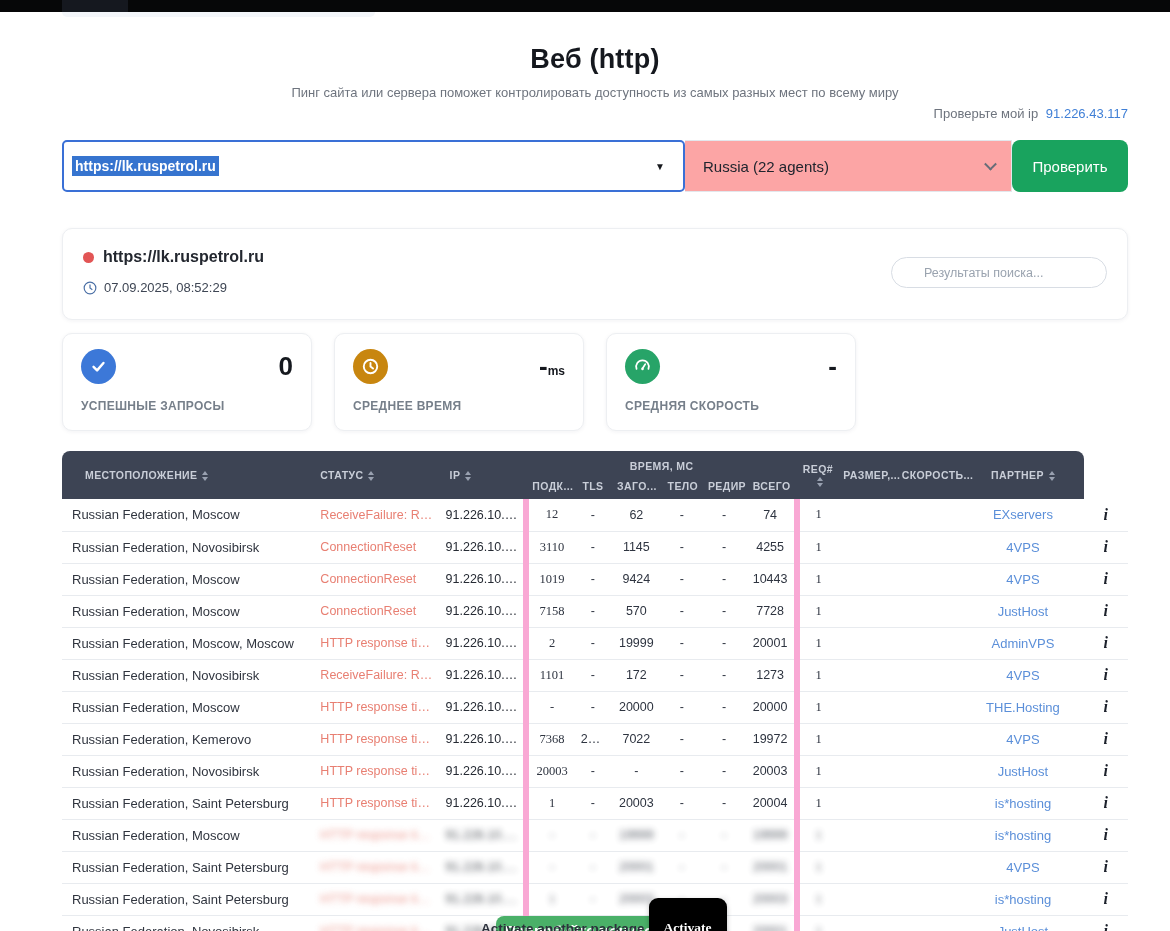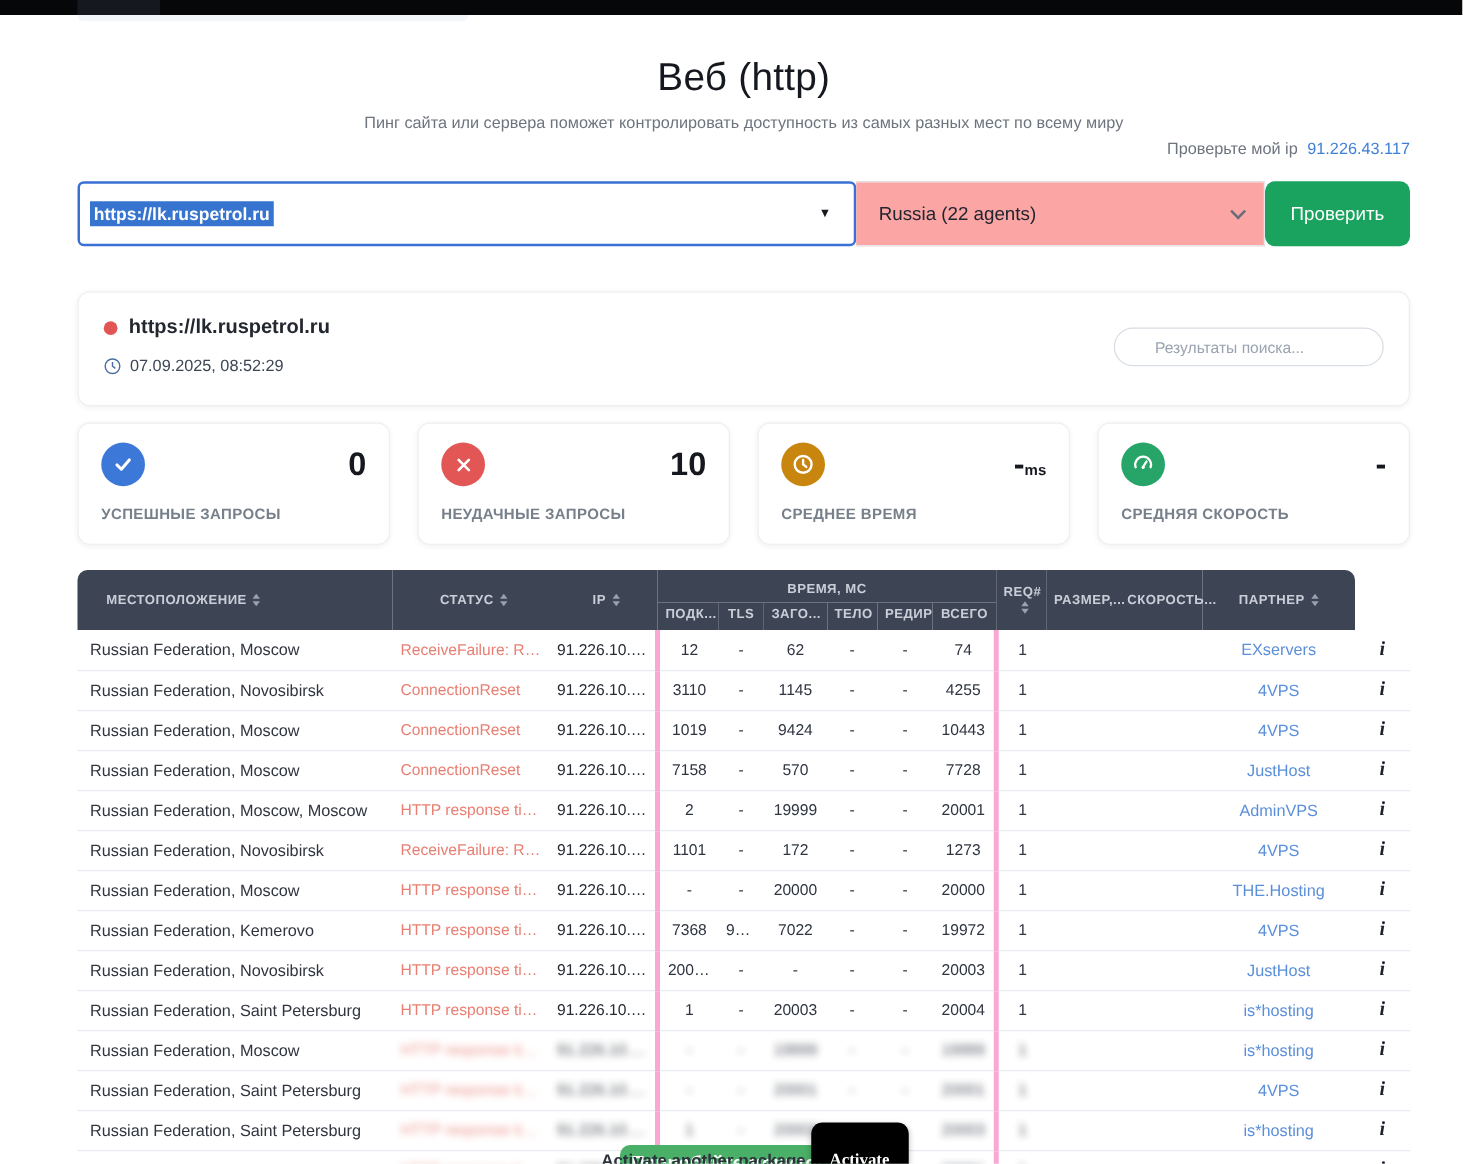--- a/index.html
+++ b/index.html
@@ -7,21 +7,21 @@
     font-family:"Liberation Sans","DejaVu Sans",sans-serif; position:relative; }
 
   
   .topbar { position:absolute; top:0; left:0; width:1170px; height:12px; background:#060708; z-index:10; }
   .topbar-notch { position:absolute; left:62px; top:0; width:66px; height:12px; background:#15181f; }
   .topbar-strip { position:absolute; left:62px; top:12px; width:313px; height:5px; background:#f3f6fa; border-radius:0 0 8px 8px; }
 
   .container { padding:0 42px 0 62px; position:relative; }
 
   
-  .page-title { margin-top:44px; text-align:center; font-size:31px; font-weight:normal; color:#15181e; letter-spacing:.2px; }
+  .page-title { margin-top:44px; text-align:center; font-size:27px; font-weight:bold; color:#15181e; letter-spacing:.2px; }
   .page-subtitle { margin-top:10px; text-align:center; font-size:13px; color:#6e747e; }
   .my-ip-row { margin-top:6px; text-align:right; font-size:13px; color:#6e747e; }
   .my-ip-row a { color:#3f7fd6; text-decoration:none; margin-left:4px; }
 
   
   .search-row { display:flex; margin-top:19px; height:52px; }
   .url-box { flex:0 0 623px; border:2px solid #3a70d6; border-radius:5px; background:#fff;
     display:flex; align-items:center; padding:0 30px 0 8px; position:relative; }
   .url-selected { background:#3674cf; color:#fff; font-size:14px; font-weight:bold; padding:2px 3px; white-space:nowrap; }
   .url-caret { position:absolute; right:18px; top:50%; transform:translateY(-50%); font-size:10px; color:#16181d; }
@@ -55,34 +55,34 @@
   .stat-unit { font-size:12px; font-weight:bold; color:#15181e; }
   .stat-label { margin-top:15px; font-size:12px; color:#767f8a; letter-spacing:.3px;font-weight:bold; }
 
   
   .table-wrap { margin-top:20px; border-radius:8px 8px 0 0; }
   table { width:100%; border-collapse:collapse; table-layout:fixed; }
   thead th { background:#3d4454; color:#c9ced8; font-size:10.5px; font-weight:bold; letter-spacing:.4px;
     padding:4px 6px; text-align:center; vertical-align:middle; }
   thead tr:first-child th:first-child { border-radius:8px 0 0 0; text-align:left; padding-left:23px; }
   thead tr:first-child th:last-child { border-radius:0 8px 0 0; }
-  thead th.al { text-align:center; }
+  thead th.al { text-align:left; }
   thead tr:first-child th { height:26px; }
   thead tr:last-child th { height:22px; padding-top:0; }
   .sort { display:inline-block; vertical-align:middle; margin-left:5px; }
   .sort i { display:block; width:0; height:0; border-left:3.5px solid transparent; border-right:3.5px solid transparent; }
   .sort i.up { border-bottom:4px solid #99a1b0; margin-bottom:2px; }
   .sort i.dn { border-top:4px solid #99a1b0; }
   tbody td { height:32px; border-bottom:1px solid #e8ebef; font-size:13px; color:#2e3440;
     padding:0 6px; text-align:center; white-space:nowrap; overflow:hidden; text-overflow:ellipsis; }
   tbody td.loc { text-align:left; padding-left:10px; font-size:13px; color:#30353f; }
   tbody td.status { text-align:left; color:#e87f72; font-size:12.5px; }
   tbody td.ip { text-align:center; font-size:12.5px; color:#262b34; padding-left:2px; }
   tbody td.num { font-size:12.5px; }
-  tbody td.bl { border-left:4px solid #f9a8d4; }
+  tbody td.bl { border-left:6px solid #f9a8d4;font-family:Liberation Serif, serif; }
   tbody td.partner a { color:#5b8fd9; text-decoration:none; font-size:13px; }
   tbody td.info { font-family:"Liberation Serif","DejaVu Serif",serif; font-weight:bold; font-style:italic;
     font-size:16px; color:#1c212b; }
   .blurred { filter:blur(3px); opacity:.8; }
 
   
   .activate-tip { position:absolute; left:481px; top:898px; display:flex; align-items:center; gap:4px; z-index:6; }
   .activate-text { font-size:13.5px; font-weight:bold; color:#2c313c; }
   .activate-btn { background:#000000; border:none; border-radius:9px; color:#fff; font-weight:bold;
     font-size:13.5px; font-family:Liberation Serif, serif; padding:22px 15px; box-shadow:0 2px 5px rgba(0,0,0,.25); cursor:pointer; }
@@ -145,31 +145,20 @@
         <span class="stat-ic" style="background:#3c78d8">
           <svg width="17" height="17" viewBox="0 0 24 24" fill="none" stroke="#fff" stroke-width="3.4" stroke-linecap="round" stroke-linejoin="round">
               <path d="M5 12.5 10 17.5 19 7"></path>
             </svg>
         </span>
         <span class="stat-value">0</span>
       </div>
       <div class="stat-label">УСПЕШНЫЕ ЗАПРОСЫ</div>
     </div>
 
-    <div class="stat-card">
-      <div class="stat-top">
-        <span class="stat-ic" style="background:#e25656">
-          <svg width="14" height="14" viewBox="0 0 24 24" fill="none" stroke="#fff" stroke-width="3.6" stroke-linecap="round">
-              <path d="M5 5 19 19M19 5 5 19"></path>
-            </svg>
-        </span>
-        <span class="stat-value">10</span>
-      </div>
-      <div class="stat-label">НЕУДАЧНЫЕ ЗАПРОСЫ</div>
-    </div>
 
     <div class="stat-card">
       <div class="stat-top">
         <span class="stat-ic" style="background:#c8860f">
           <svg width="19" height="19" viewBox="0 0 24 24" fill="none" stroke="#fff" stroke-width="2.4" stroke-linecap="round">
               <circle cx="12" cy="12" r="8.5"></circle>
               <path d="M12 7.5V12l3.2 2.6"></path>
             </svg>
         </span>
         <span>
@@ -344,21 +333,21 @@
             <td class="num"></td>
             <td class="num"></td>
             <td class="partner"><a href="#">THE.Hosting</a></td>
             <td class="info">i</td>
           </tr>
           <tr>
             <td class="loc">Russian Federation, Kemerovo</td>
             <td class="status">HTTP response time...</td>
             <td class="ip">91.226.10.121</td>
             <td class="num bl">7368</td>
-            <td class="num">9995</td>
+            <td class="num">2523</td>
             <td class="num">7022</td>
             <td class="num">-</td>
             <td class="num">-</td>
             <td class="num">19972</td>
             <td class="num bl">1</td>
             <td class="num"></td>
             <td class="num"></td>
             <td class="partner"><a href="#">4VPS</a></td>
             <td class="info">i</td>
           </tr>

